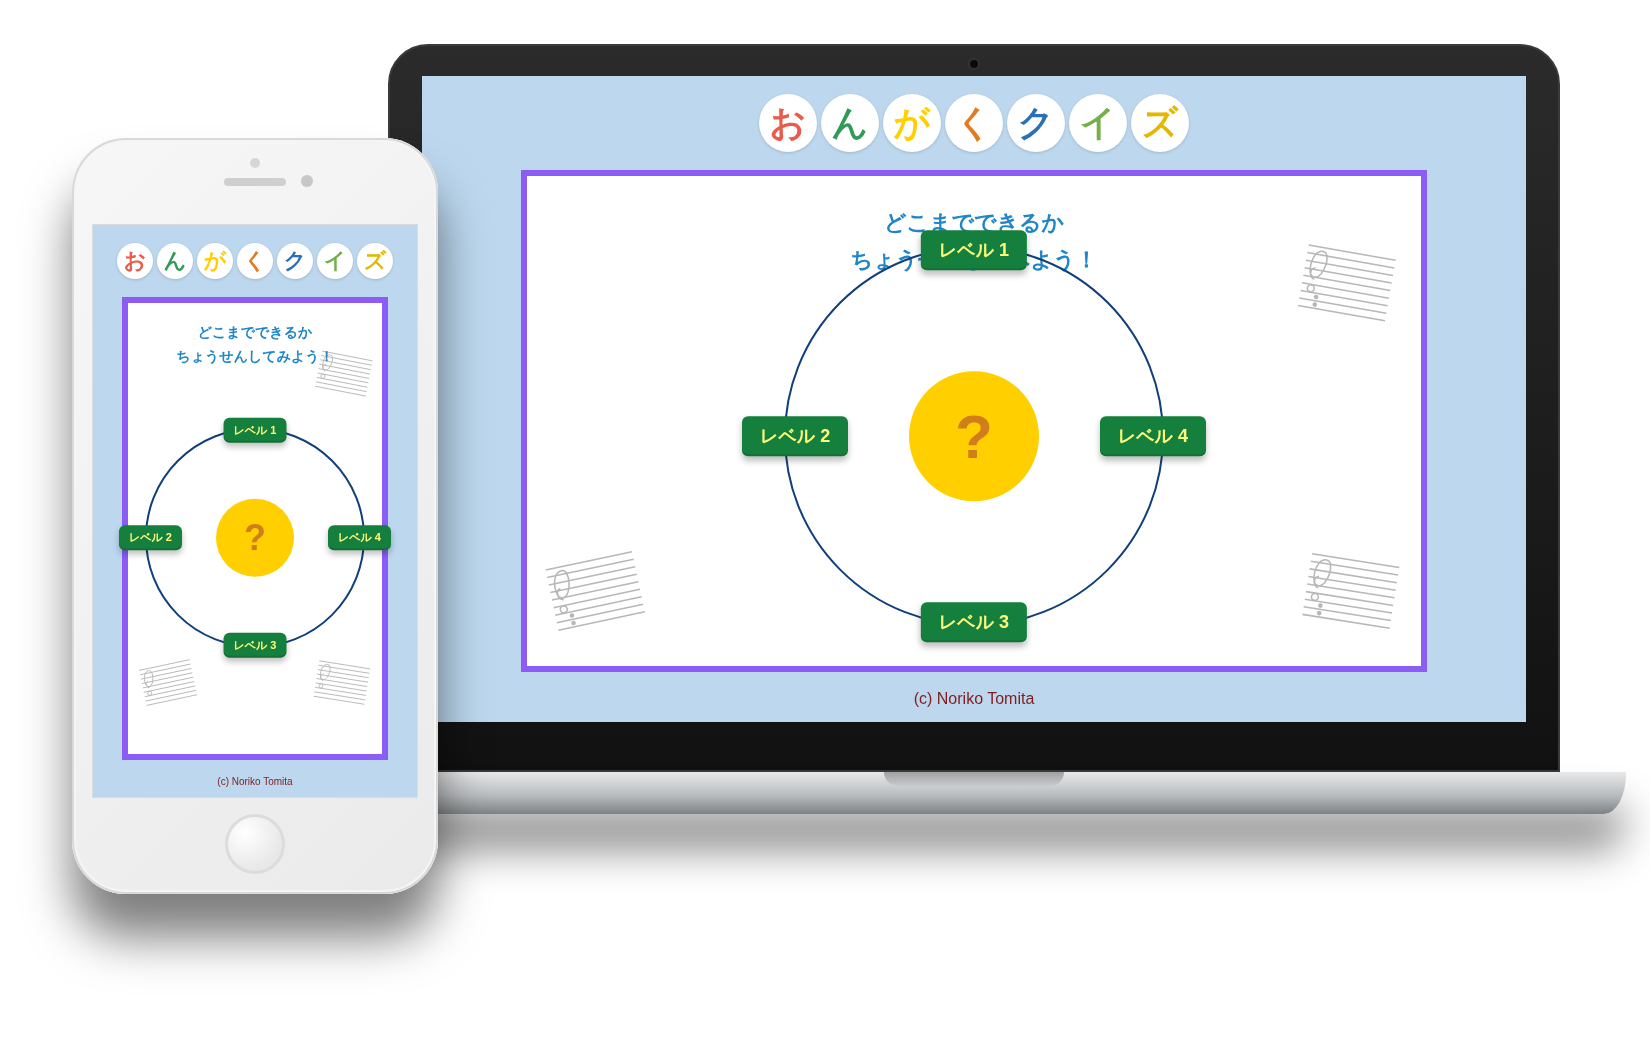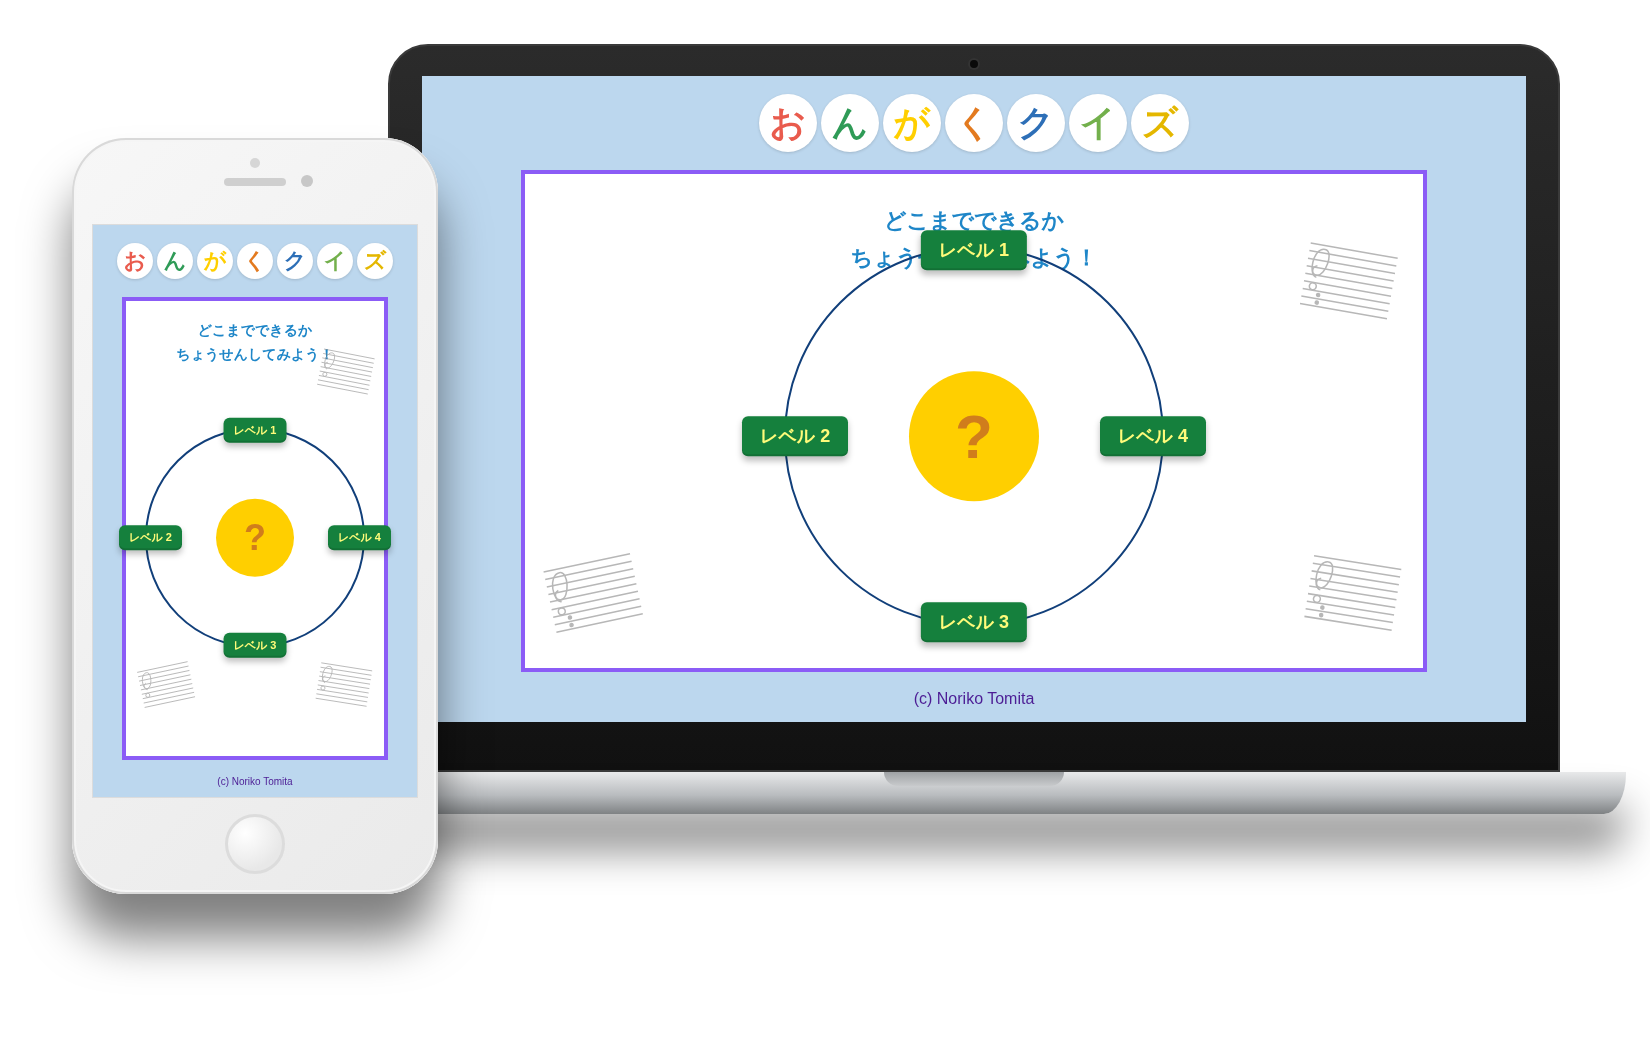--- a/index.html
+++ b/index.html
@@ -5,40 +5,40 @@
   *{box-sizing:border-box;margin:0;padding:0}
   html,body{width:1650px;height:1062px;background:transparent;font-family:"Hiragino Sans","Yu Gothic","Meiryo",sans-serif;overflow:hidden}
 
   
   .app{position:absolute;inset:0;background:#bcd7ee;display:flex;flex-direction:column;align-items:center}
   .title-row{display:flex;gap:4px;margin-top:18px}
   .bubble{width:58px;height:58px;border-radius:50%;background:#fff;display:flex;align-items:center;justify-content:center;font-size:36px;font-weight:600;box-shadow:0 1px 3px rgba(0,0,0,.15)}
   .phone-app .bubble{width:36px;height:36px;font-size:22px}
   .b0{color:#e95b4d}.b1{color:#2f9b57}.b2{color:#ffcf00}.b3{color:#e37a1f}.b4{color:#2d6fb7}.b5{color:#73b04c}.b6{color:#e4b700}
 
-  .panel{position:relative;background:#fff;width:82%;flex:1;margin:18px 0 10px;border:4px solid #8b5cf6}
+  .panel{position:relative;background:#fff;width:82%;flex:1;margin:18px 0 10px;border:6px solid #8b5cf6}
   .subtitle{color:#1e86c8;font-weight:700;text-align:center;margin-top:28px;line-height:1.7;font-size:22px}
   .phone-app .subtitle{font-size:14px;margin-top:18px}
 
   .ring-area{position:absolute;top:50%;left:50%;transform:translate(-50%,-46%)}
   .ring{width:380px;height:380px;border:2px solid #113f7a;border-radius:50%;position:relative}
   .phone-app .ring{width:220px;height:220px}
   .core{position:absolute;top:50%;left:50%;width:130px;height:130px;margin:-65px 0 0 -65px;border-radius:50%;background:#ffcf00;color:#d07d1c;display:flex;align-items:center;justify-content:center;font-size:62px;font-weight:700}
   .phone-app .core{width:78px;height:78px;margin:-39px 0 0 -39px;font-size:36px}
 
   .lvl{position:absolute;background:#15803d;color:#fffb7a;border-radius:6px;font-size:18px;font-weight:600;padding:8px 18px;white-space:nowrap;box-shadow:0 4px 6px rgba(0,0,0,.25),inset 0 -2px 0 rgba(0,0,0,.12);cursor:pointer}
   .phone-app .lvl{font-size:11px;padding:5px 10px}
   .lvl.top{top:-18px;left:50%;transform:translateX(-50%)}
   .lvl.right{right:-44px;top:50%;transform:translateY(-50%)}
   .lvl.bottom{bottom:-18px;left:50%;transform:translateX(-50%)}
   .lvl.left{left:-44px;top:50%;transform:translateY(-50%)}
   .phone-app .lvl.top{top:-12px}.phone-app .lvl.bottom{bottom:-12px}
   .phone-app .lvl.left{left:-28px}.phone-app .lvl.right{right:-28px}
 
-  .credit{color:#4c1d95;font-size:16px;text-align:center;padding:8px 0 14px}
+  .credit{color:#7f1d1d;font-size:16px;text-align:center;padding:8px 0 14px}
   .phone-app .credit{font-size:10px;padding:6px 0 10px}
 
   .score-icon{position:absolute;width:96px;height:72px;opacity:.55}
   .phone-app .score-icon{width:56px;height:44px}
 
   
   .laptop{position:absolute;left:388px;top:44px;width:1172px}
   .laptop-top{position:relative;height:728px;background:linear-gradient(#2b2b2b,#111);border-radius:40px 40px 0 0;border:2px solid #3a3a3a;padding:30px 32px 48px}
   .laptop-cam{position:absolute;top:14px;left:50%;transform:translateX(-50%);width:8px;height:8px;border-radius:50%;background:#0a0a0a;box-shadow:0 0 0 2px #333}
   .laptop-screen{position:relative;width:100%;height:100%;background:#000;overflow:hidden}

